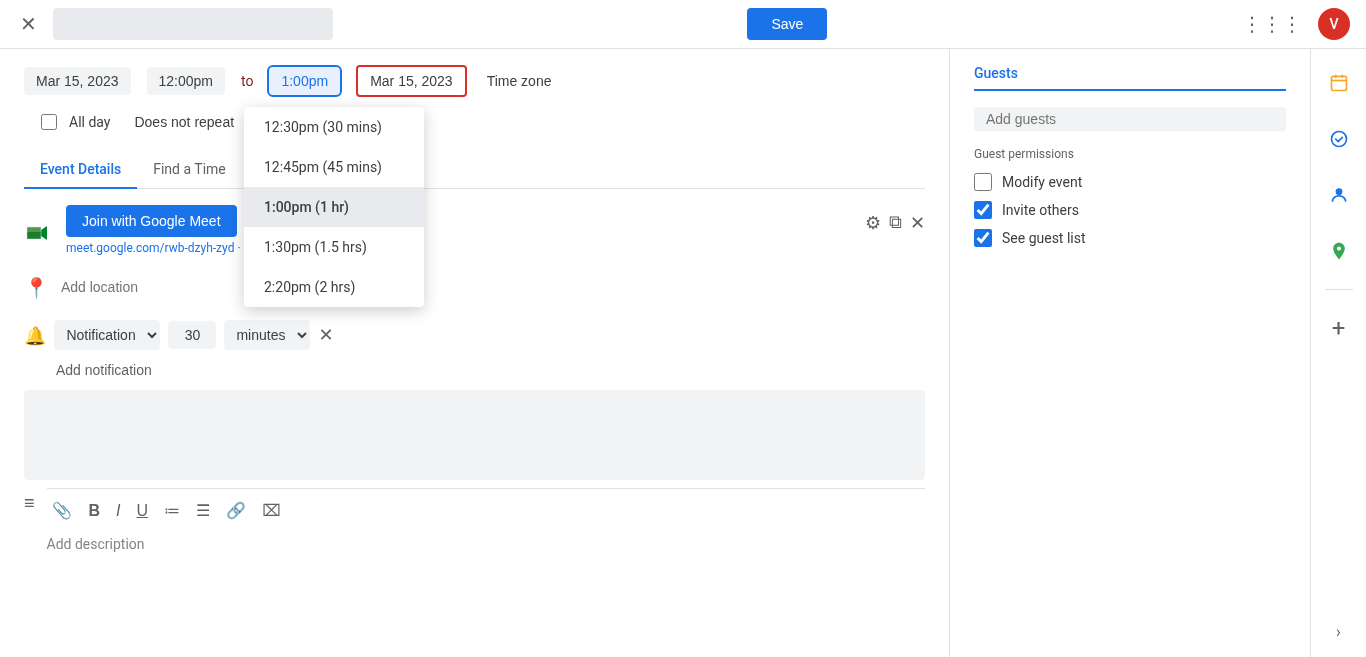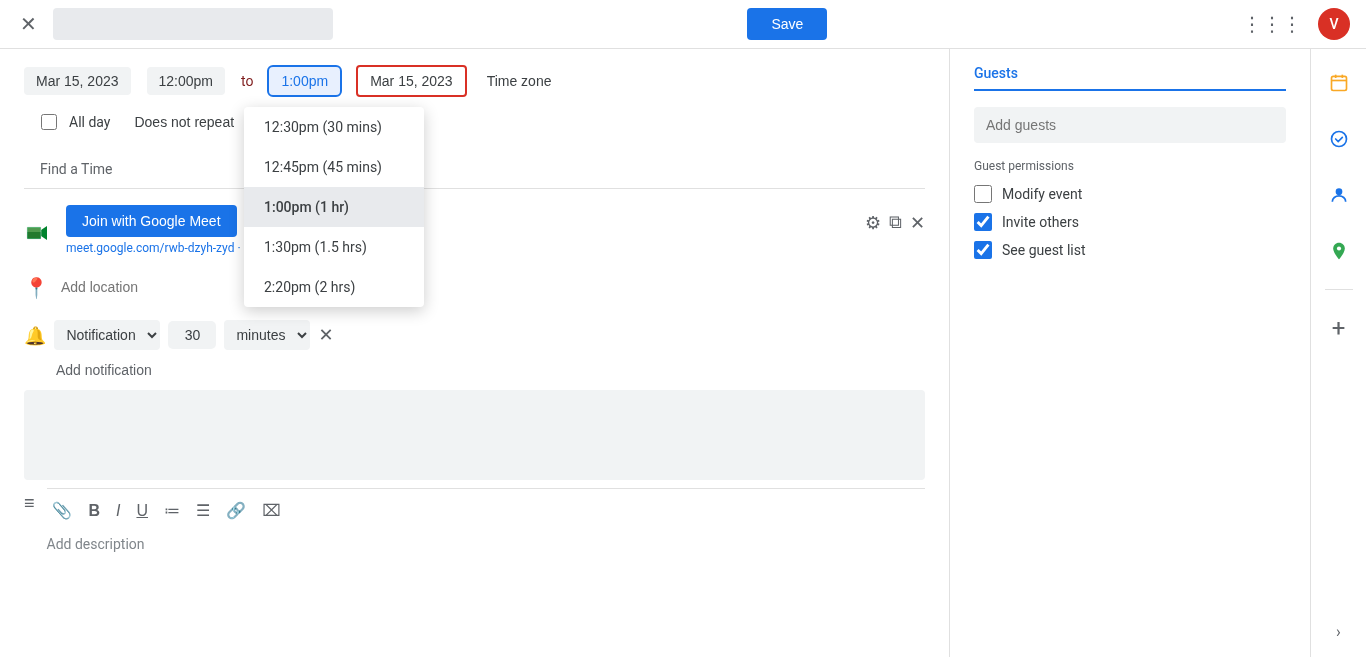--- a/index.html
+++ b/index.html
@@ -327,21 +327,21 @@
       font-weight: 500;
       border-bottom: 2px solid #1a73e8;
       padding-bottom: 8px;
       margin-bottom: 16px;
     }
     .add-guests-input {
       width: 100%;
       border: none;
       background: #f1f3f4;
       border-radius: 4px;
-      padding: 10px 12px;
+      padding: 4px 12px;
       font-size: 14px;
       color: #80868b;
       margin-bottom: 16px;
       outline: none;
     }
     .guest-permissions-label {
       font-size: 12px;
       color: #5f6368;
       margin-bottom: 12px;
     }
@@ -489,20 +489,21 @@
       <div class="options-row">
         <input type="checkbox" class="allday-checkbox" style="">
         <span class="allday-label">All day</span>
         <select class="repeat-select">
           <option>Does not repeat</option>
         </select>
       </div>
 
       
       <div class="tabs-row">
+        <div class="tab active">Event Details</div>
         <div class="tab">Find a Time</div>
       </div>
 
       
       <div style="display:flex;align-items:center;gap:12px;margin-bottom:16px;">
 
         <svg width="30" height="24" viewBox="0 0 30 24" style="margin-top:6px;flex-shrink:0;">
           <rect x="0" y="0" width="30" height="24" rx="4" fill="#fff"></rect>
           <path d="M3 6h14v12H3z" fill="#00832d"></path>
           <path d="M17 9l6-4v14l-6-4V9z" fill="#00832d"></path>

